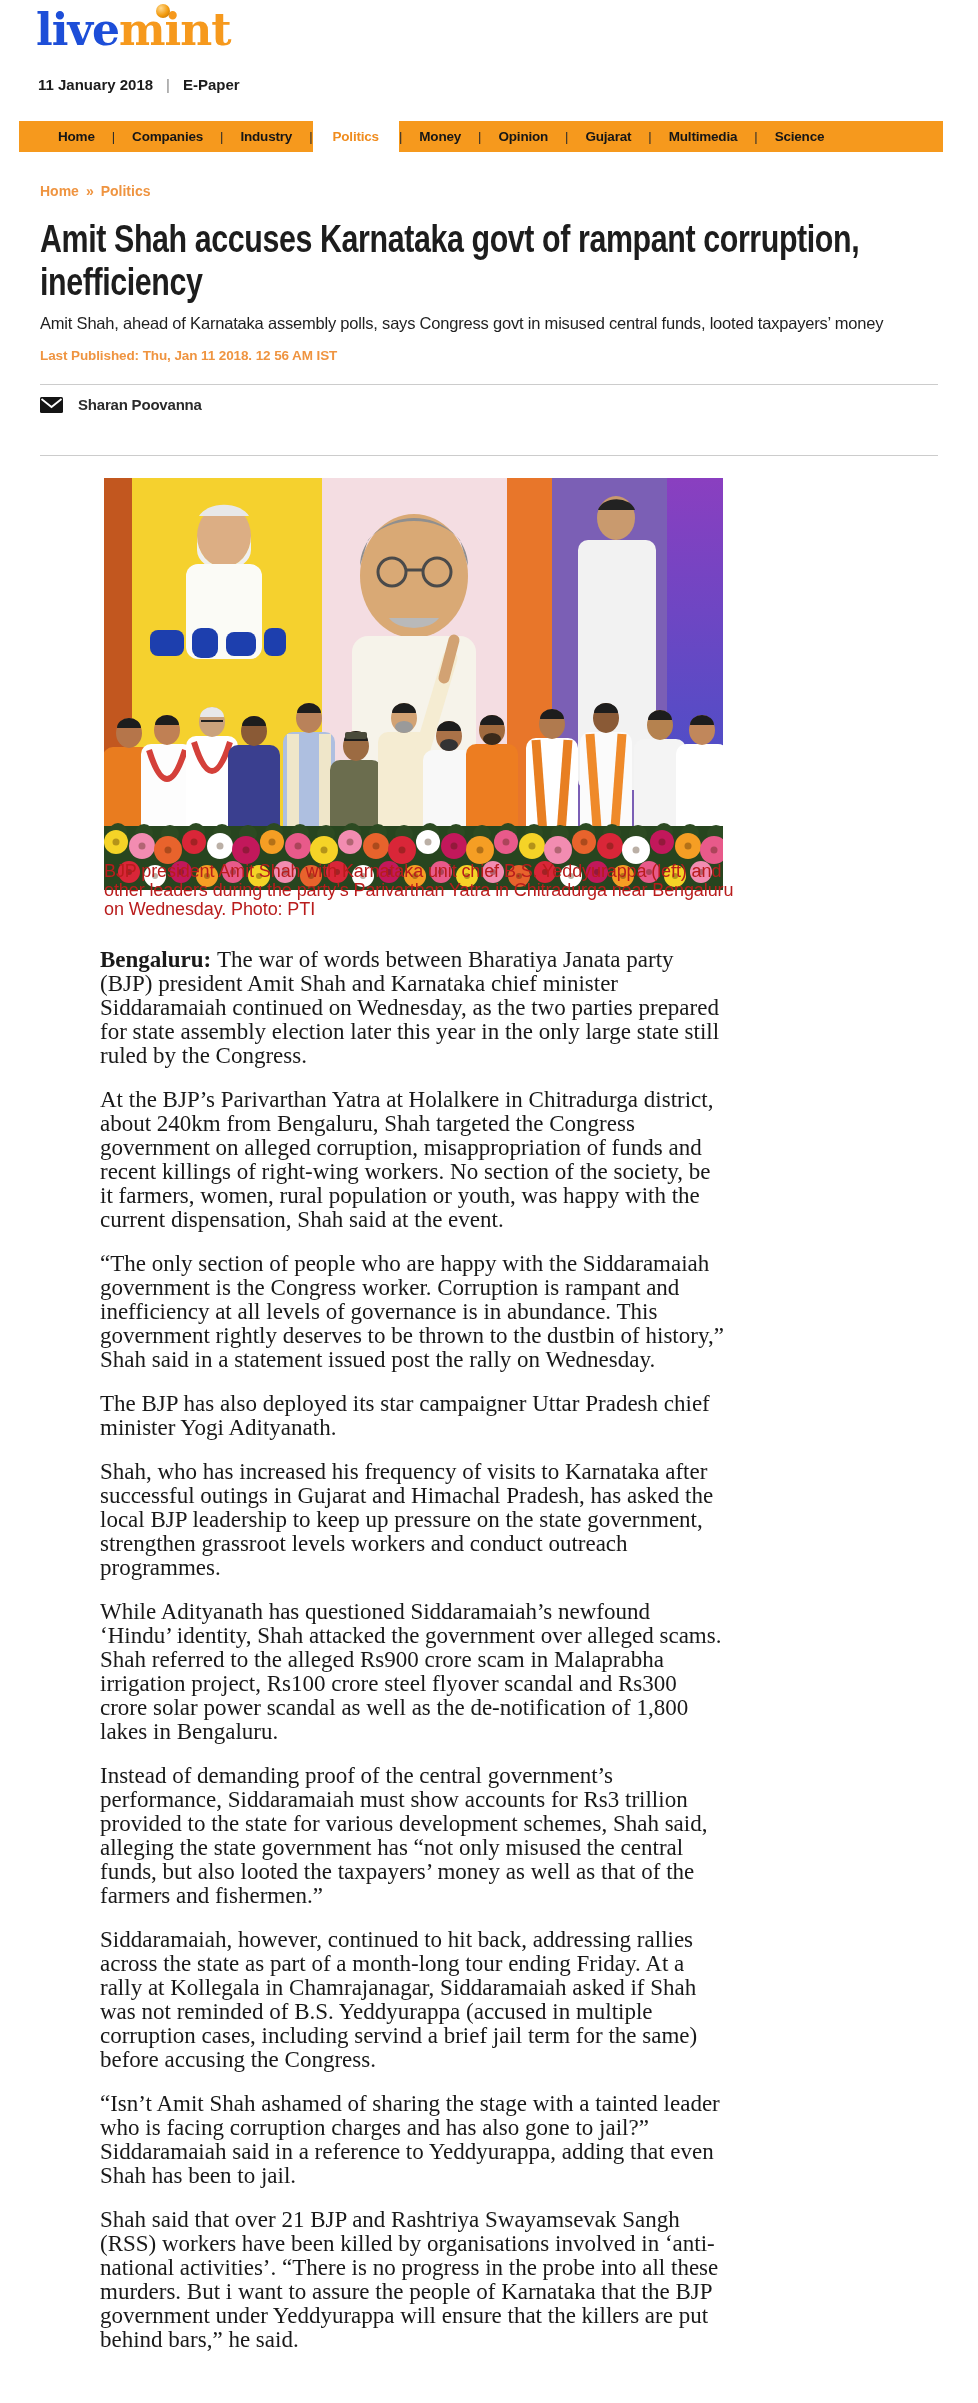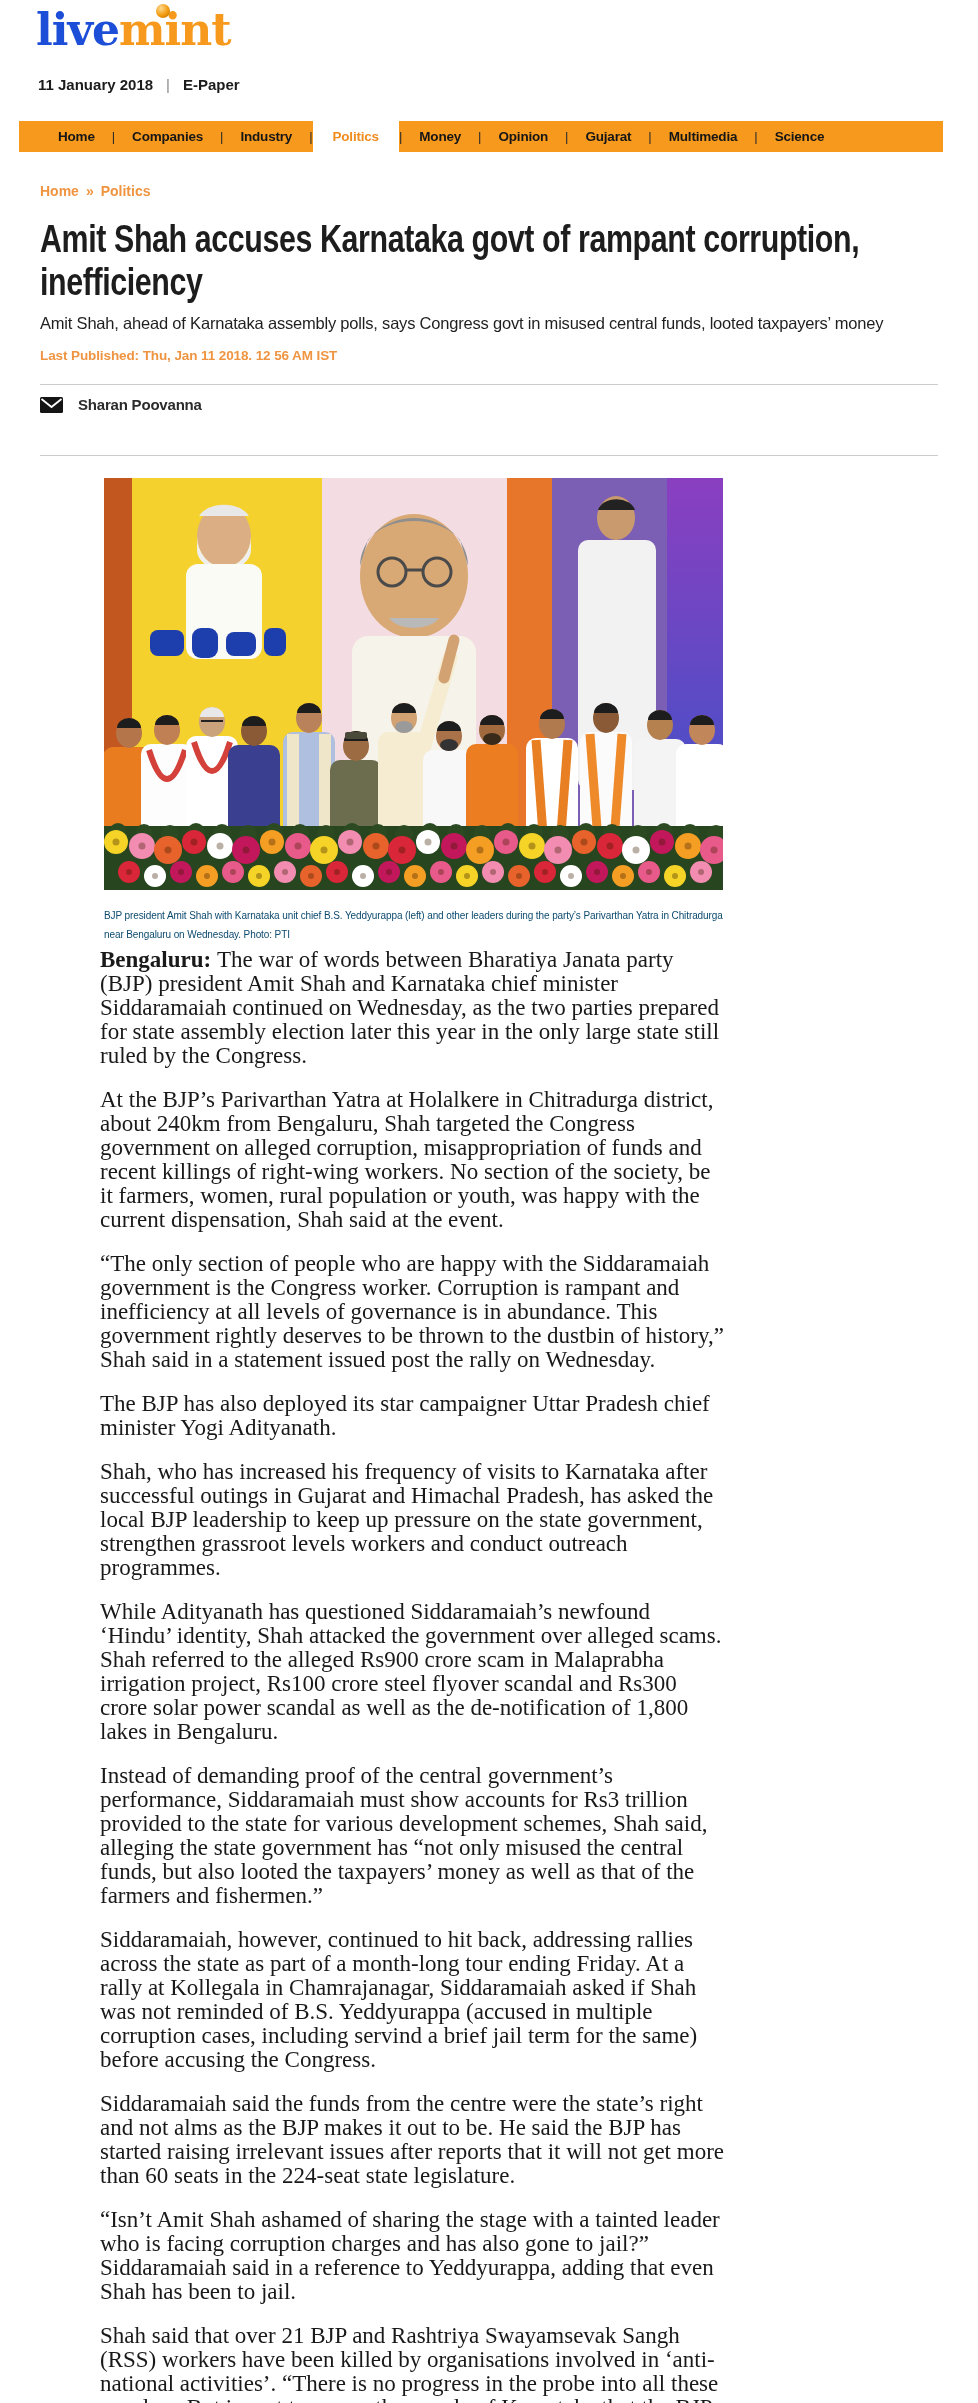--- a/index.html
+++ b/index.html
@@ -40,21 +40,21 @@
 
   .hr{left:40px;height:1px;background:#cccccc;width:898px;}
   .hr1{top:384px;} .hr2{top:455px;}
 
   
   .author-row{left:40px;top:396px;display:flex;align-items:center;gap:15px;}
   .author-name{font-size:15px;font-weight:700;color:#2b2b2b;letter-spacing:-0.2px;}
 
   
   .photo{left:104px;top:478px;width:619px;height:412px;overflow:hidden;background:#d8c7e0;}
-  .caption{left:104px;top:906px;width:632px;font-size:10px;line-height:19px;color:#0c4a6e;
+  .caption{left:104px;top:862px;width:632px;font-size:18px;line-height:19px;color:#b91c1c;
            font-weight:400;letter-spacing:-0.1px;}
 
   
   .article-body{left:100px;top:948px;width:626px;font-family:"Liberation Serif","DejaVu Serif",serif;
                 font-size:23px;line-height:24px;color:#191919;}
   .article-body p{margin:0 0 20px 0;}
   .article-body b{font-weight:700;}
 </style>
 </head>
 <body>
@@ -344,16 +344,15 @@
 
 <div class="abs article-body">
     <p><b>Bengaluru: </b>The war of words between Bharatiya Janata party (BJP) president Amit Shah and Karnataka chief minister Siddaramaiah continued on Wednesday, as the two parties prepared for state assembly election later this year in the only large state still ruled by the Congress.</p>
     <p>At the BJP’s Parivarthan Yatra at Holalkere in Chitradurga district, about 240km from Bengaluru, Shah targeted the Congress government on alleged corruption, misappropriation of funds and recent killings of right-wing workers. No section of the society, be it farmers, women, rural population or youth, was happy with the current dispensation, Shah said at the event.</p>
     <p>“The only section of people who are happy with the Siddaramaiah government is the Congress worker. Corruption is rampant and inefficiency at all levels of governance is in abundance. This government rightly deserves to be thrown to the dustbin of history,” Shah said in a statement issued post the rally on Wednesday.</p>
     <p>The BJP has also deployed its star campaigner Uttar Pradesh chief minister Yogi Adityanath.</p>
     <p>Shah, who has increased his frequency of visits to Karnataka after successful outings in Gujarat and Himachal Pradesh, has asked the local BJP leadership to keep up pressure on the state government, strengthen grassroot levels workers and conduct outreach programmes.</p>
     <p>While Adityanath has questioned Siddaramaiah’s newfound ‘Hindu’ identity, Shah attacked the government over alleged scams. Shah referred to the alleged Rs900 crore scam in Malaprabha irrigation project, Rs100 crore steel flyover scandal and Rs300 crore solar power scandal as well as the de-notification of 1,800 lakes in Bengaluru.</p>
     <p>Instead of demanding proof of the central government’s performance, Siddaramaiah must show accounts for Rs3 trillion provided to the state for various development schemes, Shah said, alleging the state government has “not only misused the central funds, but also looted the taxpayers’ money as well as that of the farmers and fishermen.”</p>
     <p>Siddaramaiah, however, continued to hit back, addressing rallies across the state as part of a month-long tour ending Friday. At a rally at Kollegala in Chamrajanagar, Siddaramaiah asked if Shah was not reminded of B.S. Yeddyurappa (accused in multiple corruption cases, including servind a brief jail term for the same) before accusing the Congress.</p>
-    <p>Siddaramaiah said the funds from the centre were the state’s right and not alms as the BJP makes it out to be. He said the BJP has started raising irrelevant issues after reports that it will not get more than 60 seats in the 224-seat state legislature.</p>
     <p>“Isn’t Amit Shah ashamed of sharing the stage with a tainted leader who is facing corruption charges and has also gone to jail?” Siddaramaiah said in a reference to Yeddyurappa, adding that even Shah has been to jail.</p>
     <p>Shah said that over 21 BJP and Rashtriya Swayamsevak Sangh (RSS) workers have been killed by organisations involved in ‘anti-national activities’. “There is no progress in the probe into all these murders. But i want to assure the people of Karnataka that the BJP government under Yeddyurappa will ensure that the killers are put behind bars,” he said.</p>
   </div>
 
 </body></html>

